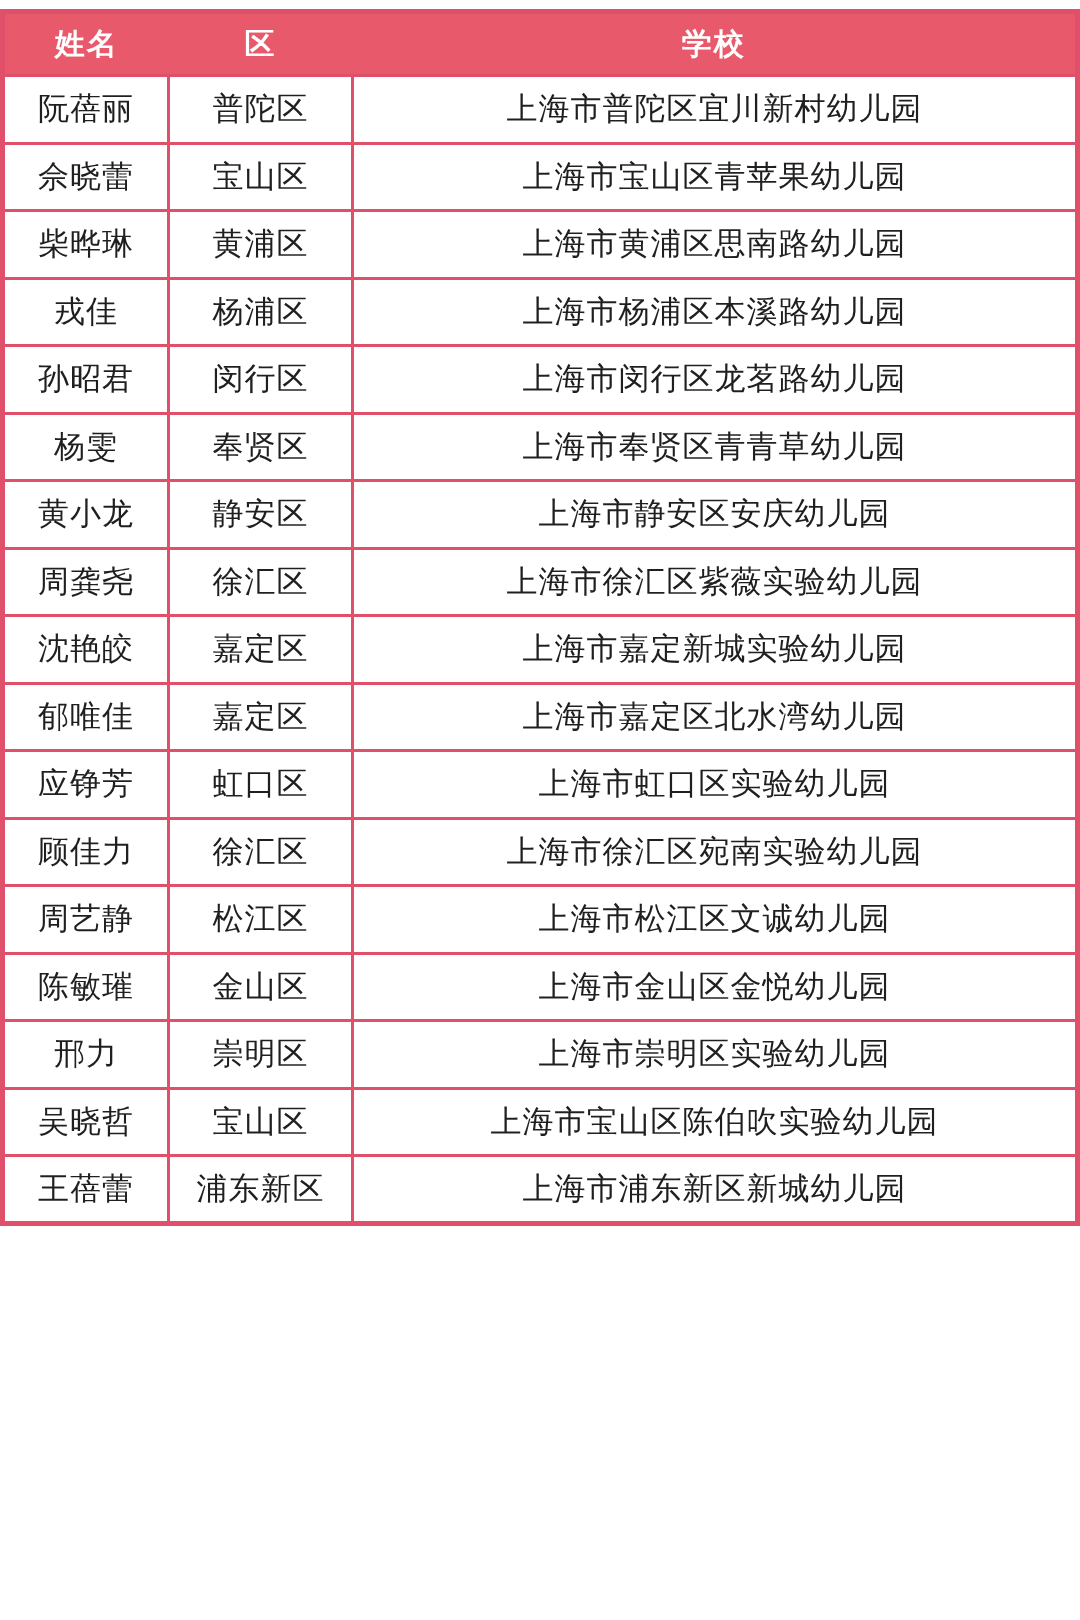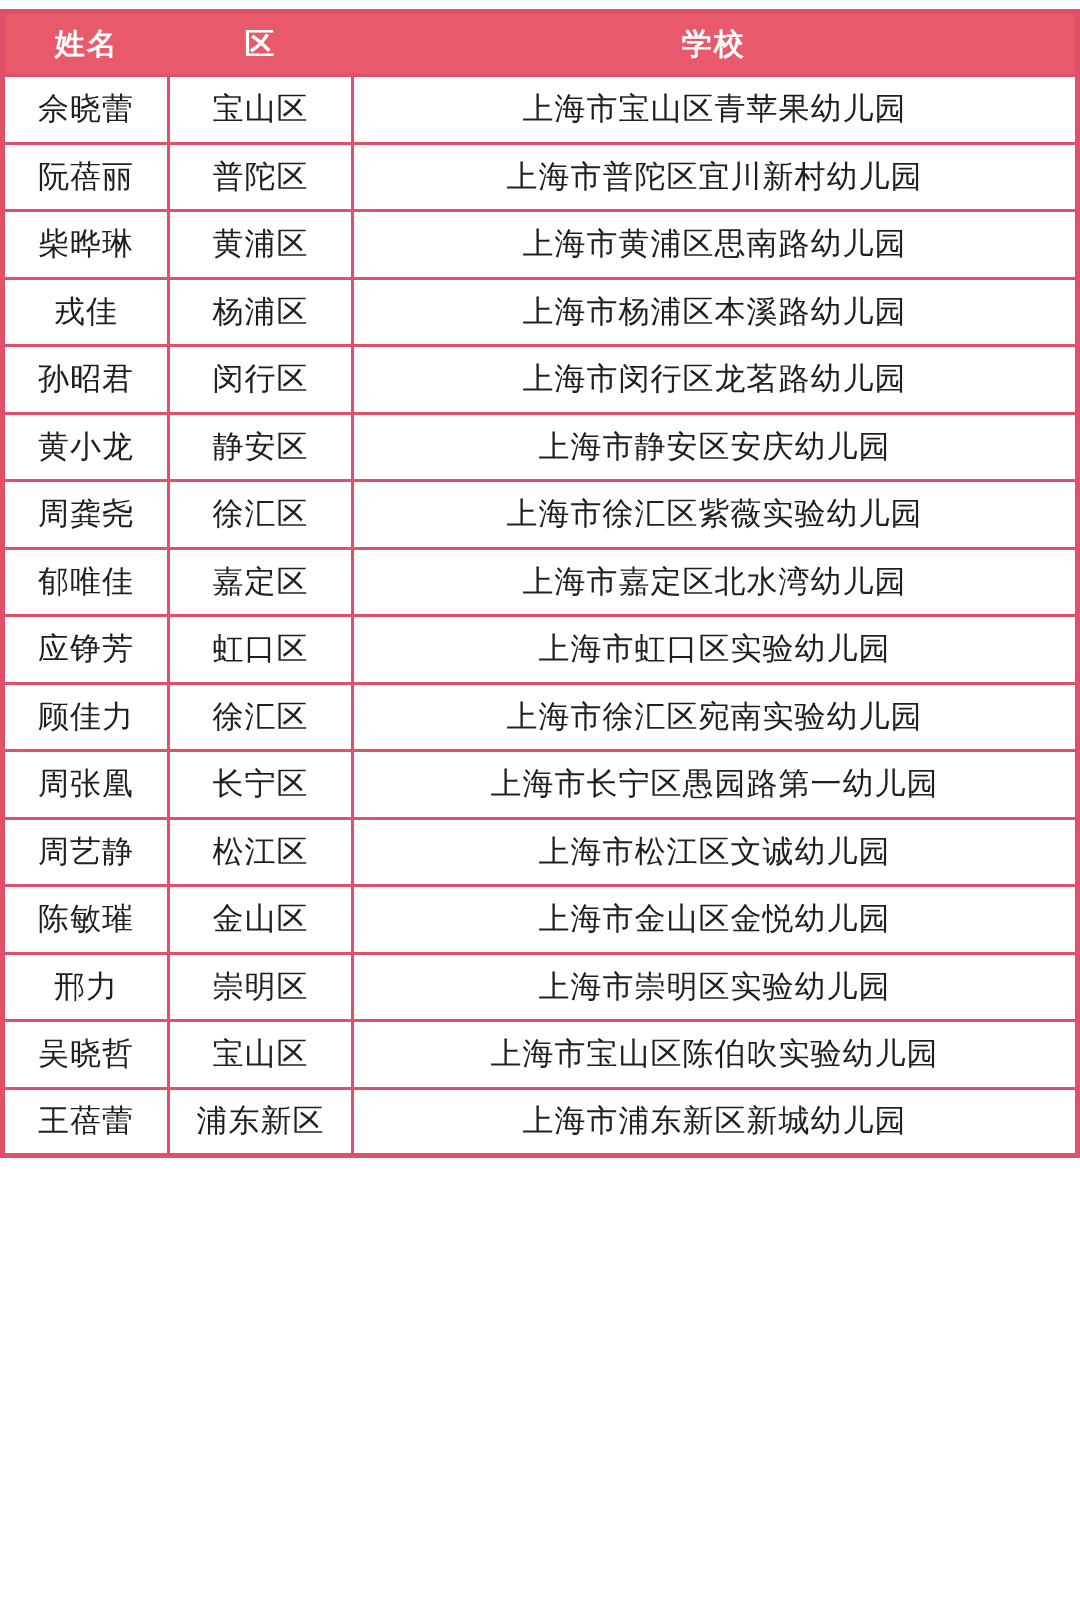--- a/index.html
+++ b/index.html
@@ -67,63 +67,73 @@
     </colgroup>
     <thead>
       <tr>
         <th>姓名</th>
         <th>区</th>
         <th>学校</th>
       </tr>
     </thead>
     <tbody id="roster-body">
   <tr>
+    <td>阮蓓丽</td>
+    <td>普陀区</td>
+    <td>上海市普陀区宜川新村幼儿园</td>
+  </tr>
+
+  <tr>
     <td>佘晓蕾</td>
     <td>宝山区</td>
     <td>上海市宝山区青苹果幼儿园</td>
-  </tr>
-
-  <tr>
-    <td>阮蓓丽</td>
-    <td>普陀区</td>
-    <td>上海市普陀区宜川新村幼儿园</td>
   </tr>
 
   <tr>
     <td>柴晔琳</td>
     <td>黄浦区</td>
     <td>上海市黄浦区思南路幼儿园</td>
   </tr>
 
   <tr>
     <td>戎佳</td>
     <td>杨浦区</td>
     <td>上海市杨浦区本溪路幼儿园</td>
   </tr>
 
   <tr>
     <td>孙昭君</td>
     <td>闵行区</td>
     <td>上海市闵行区龙茗路幼儿园</td>
   </tr>
 
+  <tr>
+    <td>杨雯</td>
+    <td>奉贤区</td>
+    <td>上海市奉贤区青青草幼儿园</td>
+  </tr>
 
   <tr>
     <td>黄小龙</td>
     <td>静安区</td>
     <td>上海市静安区安庆幼儿园</td>
   </tr>
 
 
   <tr>
     <td>周龚尧</td>
     <td>徐汇区</td>
     <td>上海市徐汇区紫薇实验幼儿园</td>
   </tr>
 
+  <tr>
+    <td>沈艳皎</td>
+    <td>嘉定区</td>
+    <td>上海市嘉定新城实验幼儿园</td>
+  </tr>
 
   <tr>
     <td>郁唯佳</td>
     <td>嘉定区</td>
     <td>上海市嘉定区北水湾幼儿园</td>
   </tr>
 
 
   <tr>
     <td>应铮芳</td>
@@ -131,25 +141,20 @@
     <td>上海市虹口区实验幼儿园</td>
   </tr>
 
 
   <tr>
     <td>顾佳力</td>
     <td>徐汇区</td>
     <td>上海市徐汇区宛南实验幼儿园</td>
   </tr>
 
-  <tr>
-    <td>周张凰</td>
-    <td>长宁区</td>
-    <td>上海市长宁区愚园路第一幼儿园</td>
-  </tr>
 
   <tr>
     <td>周艺静</td>
     <td>松江区</td>
     <td>上海市松江区文诚幼儿园</td>
   </tr>
 
   <tr>
     <td>陈敏璀</td>
     <td>金山区</td>

